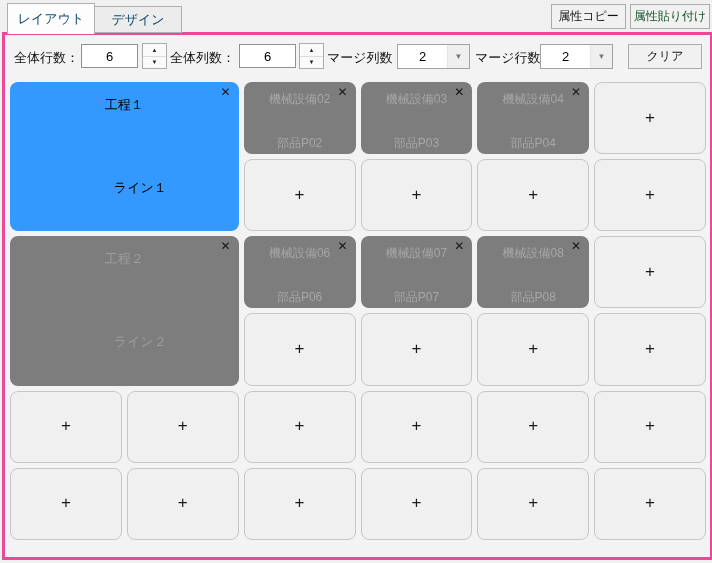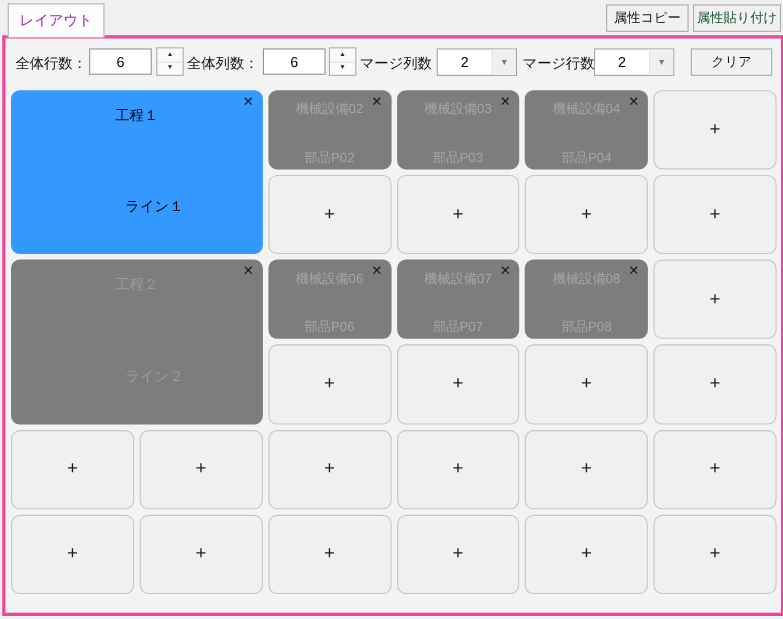--- a/index.html
+++ b/index.html
@@ -8,21 +8,21 @@
     background:#f0f0f0;
     font-family:"Liberation Sans","DejaVu Sans",sans-serif;
     -webkit-font-smoothing:antialiased;
   }
   
   .tabbar{position:absolute;top:3px;left:7px;display:flex;z-index:3;}
   .tab{
     box-sizing:border-box;height:27px;margin-top:3px;width:87px;
     display:flex;align-items:center;justify-content:center;
     background:#ececec;border:1px solid #b0b0b0;border-left:none;
-    font-size:13px;color:#a21caf;cursor:default;
+    font-size:13px;color:#0c4a6e;cursor:default;
   }
   .tab.active{
     height:31px;margin-top:0;width:88px;background:#fdfdfd;
     border:1px solid #b0b0b0;border-bottom:none;z-index:4;
   }
   
   .hdr-btn{
     position:absolute;top:4px;height:25px;box-sizing:border-box;
     border:1px solid #ababab;background:#f1f1f1;font-size:12px;color:#111;
     display:flex;align-items:center;justify-content:center;z-index:5;
@@ -84,20 +84,21 @@
   .cell.merged .ptitle{position:absolute;top:14px;left:0;width:100%;text-align:center;}
   .cell.merged .psub{position:absolute;top:97px;left:16px;width:100%;text-align:center;}
   .cell.selected{background:#3399ff;color:#000;}
   .cell.inactive{background:#7d7d7d;color:#9d9d9d;}
 </style>
 </head>
 <body>
 
 <div class="tabbar">
   <div class="tab active">レイアウト</div>
+  <div class="tab">デザイン</div>
 </div>
 
 <div class="hdr-btn" id="btn-copy">属性コピー</div>
 <div class="hdr-btn" id="btn-paste">属性貼り付け</div>
 
 <div class="panel">
 
   <span class="tb-label" style="left:9px;top:14px;">全体行数：</span>
   <div class="numbox" style="left:76px;top:9px;">6</div>
   <div class="spin" style="left:137px;top:8px;">

